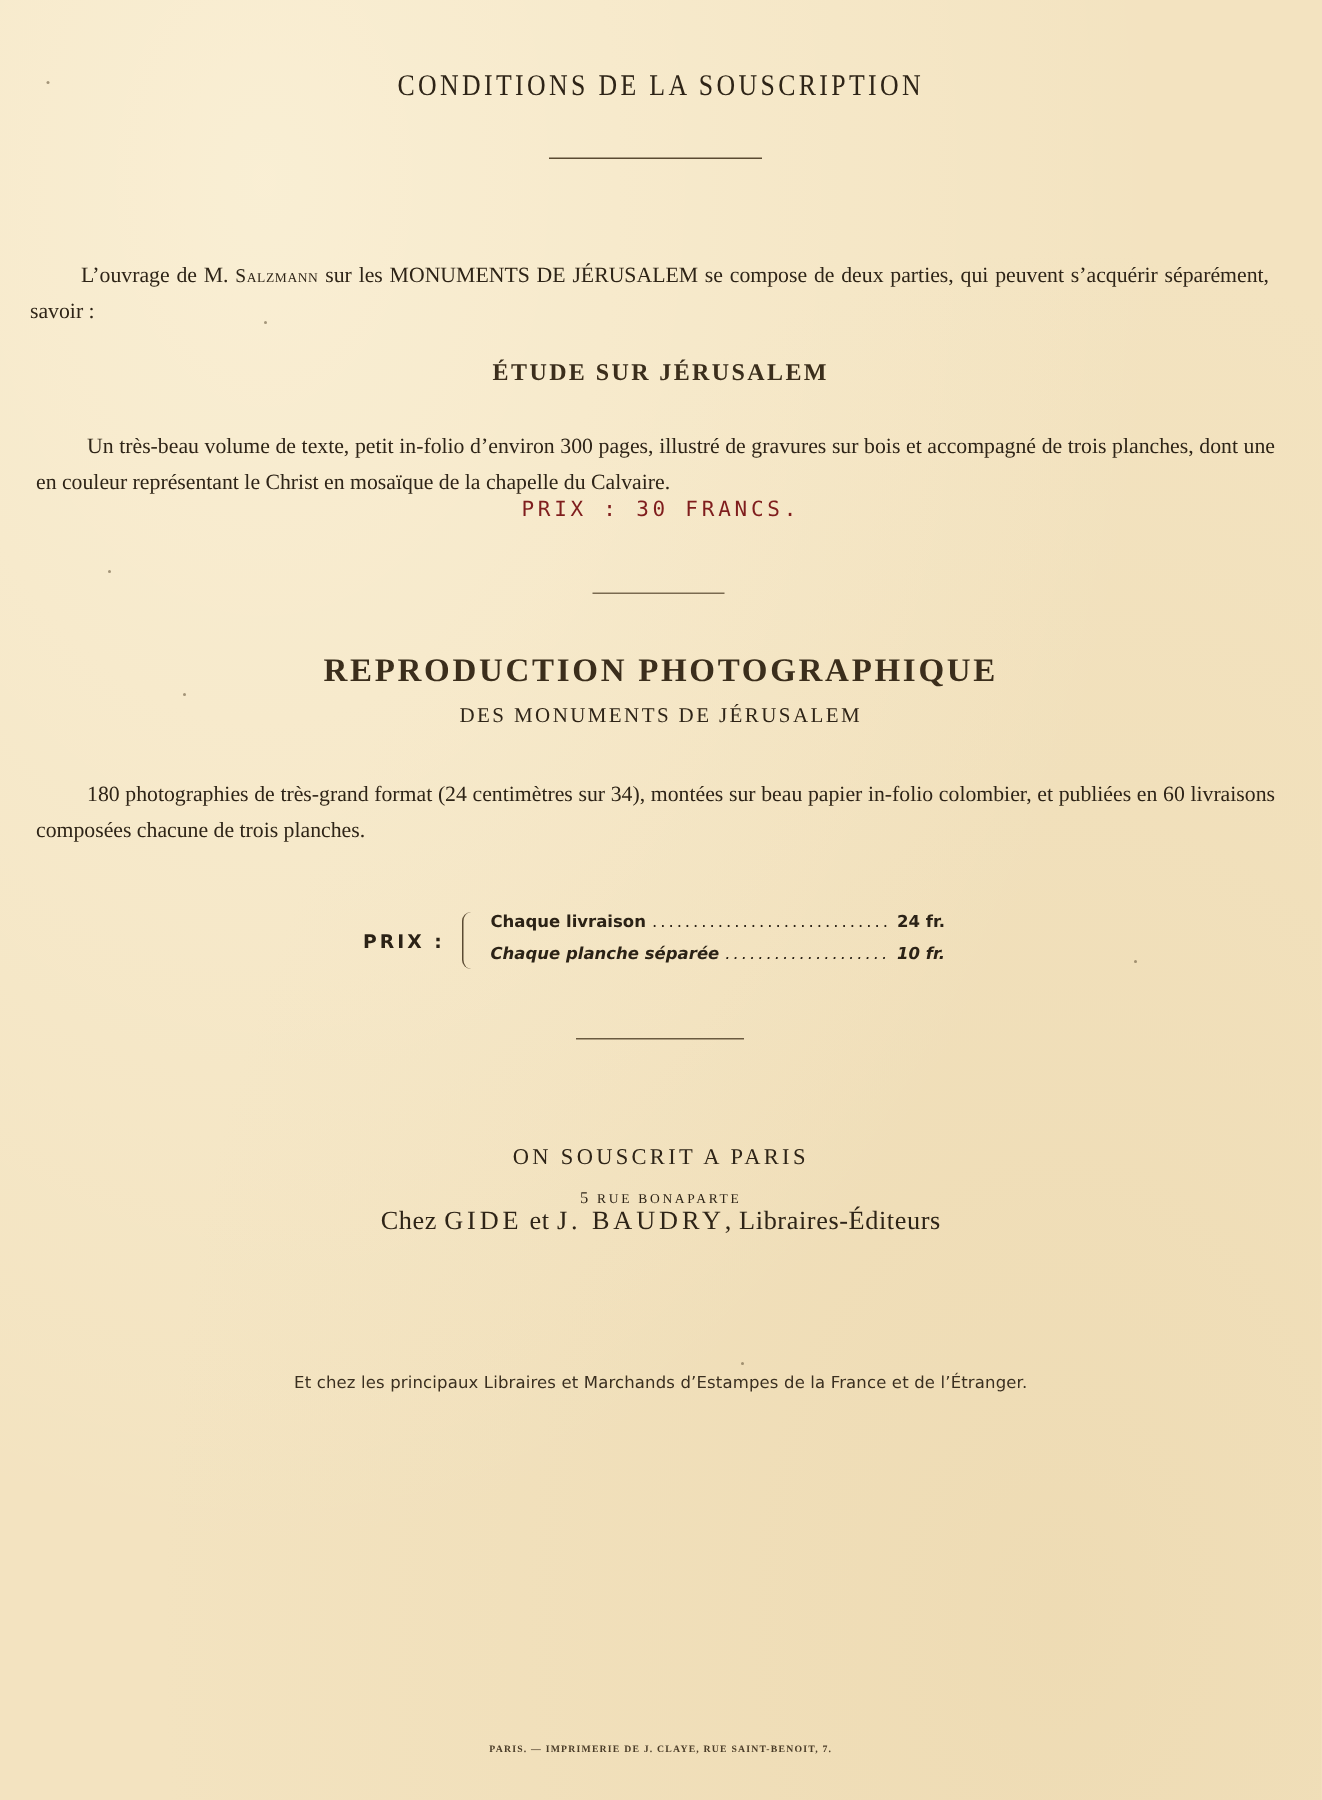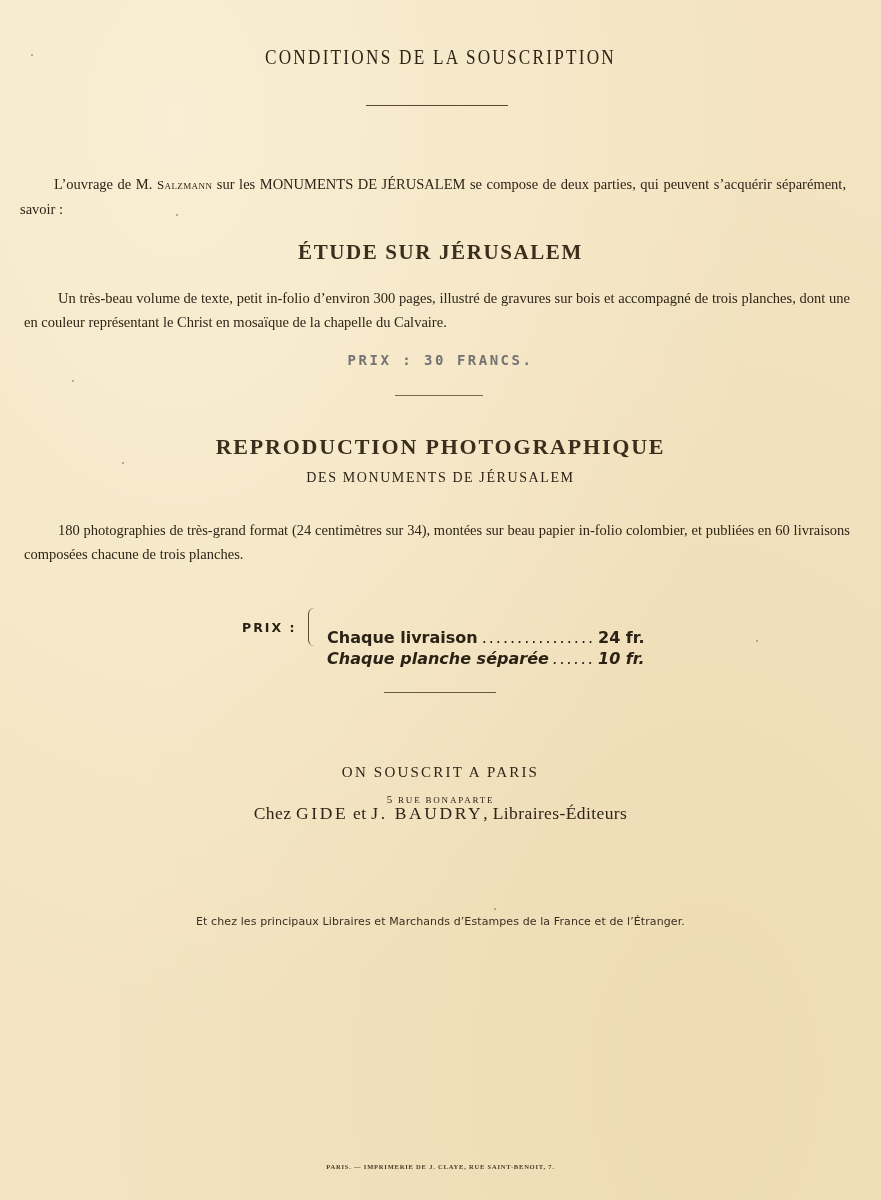--- a/index.html
+++ b/index.html
@@ -45,31 +45,31 @@
     .para {
       font-size: 14.5px;
       line-height: 24px;
       text-align: justify;
       text-align-last: left;
     }
     .para .indent { display: inline-block; width: 34px; }
     .smallcaps { font-variant: small-caps; font-size: 13px; letter-spacing: 0.4px; }
     .h-bold {
       font-weight: bold;
-      font-size: 21px;
+      font-size: 16px;
       letter-spacing: 1.6px;
       color: #3b2e1c;
     }
     .prix1 {
-      top: 352px;
+      top: 332px;
       font-family: "DejaVu Sans Mono", monospace;
-      font-weight: bold;
+      font-weight: normal;
       font-size: 14px;
       letter-spacing: 2.5px;
-      color: #737373;
+      color: #7f1d1d;
     }
     .sub-caps {
       font-size: 14px;
       letter-spacing: 1.6px;
     }
     .price-block {
       left: 242px;
       top: 604px;
       width: 420px;
       height: 46px;
@@ -90,24 +90,23 @@
       top: 4px;
       width: 6px;
       height: 38px;
       border-left: 1px solid #5a4a32;
       border-radius: 6px 0 0 6px;
     }
     .price-row {
       position: absolute;
       left: 85px;
       width: 315px;
-      font-size: 16px;
+      font-size: 11px;
       display: flex;
       align-items: flex-end;
-      margin-top: 20px;
     }
     .price-row .item { white-space: nowrap; }
     .price-row .dots {
       flex: 1;
       overflow: hidden;
       white-space: nowrap;
       letter-spacing: 2px;
       font-weight: normal;
       margin: 0 4px;
     }

